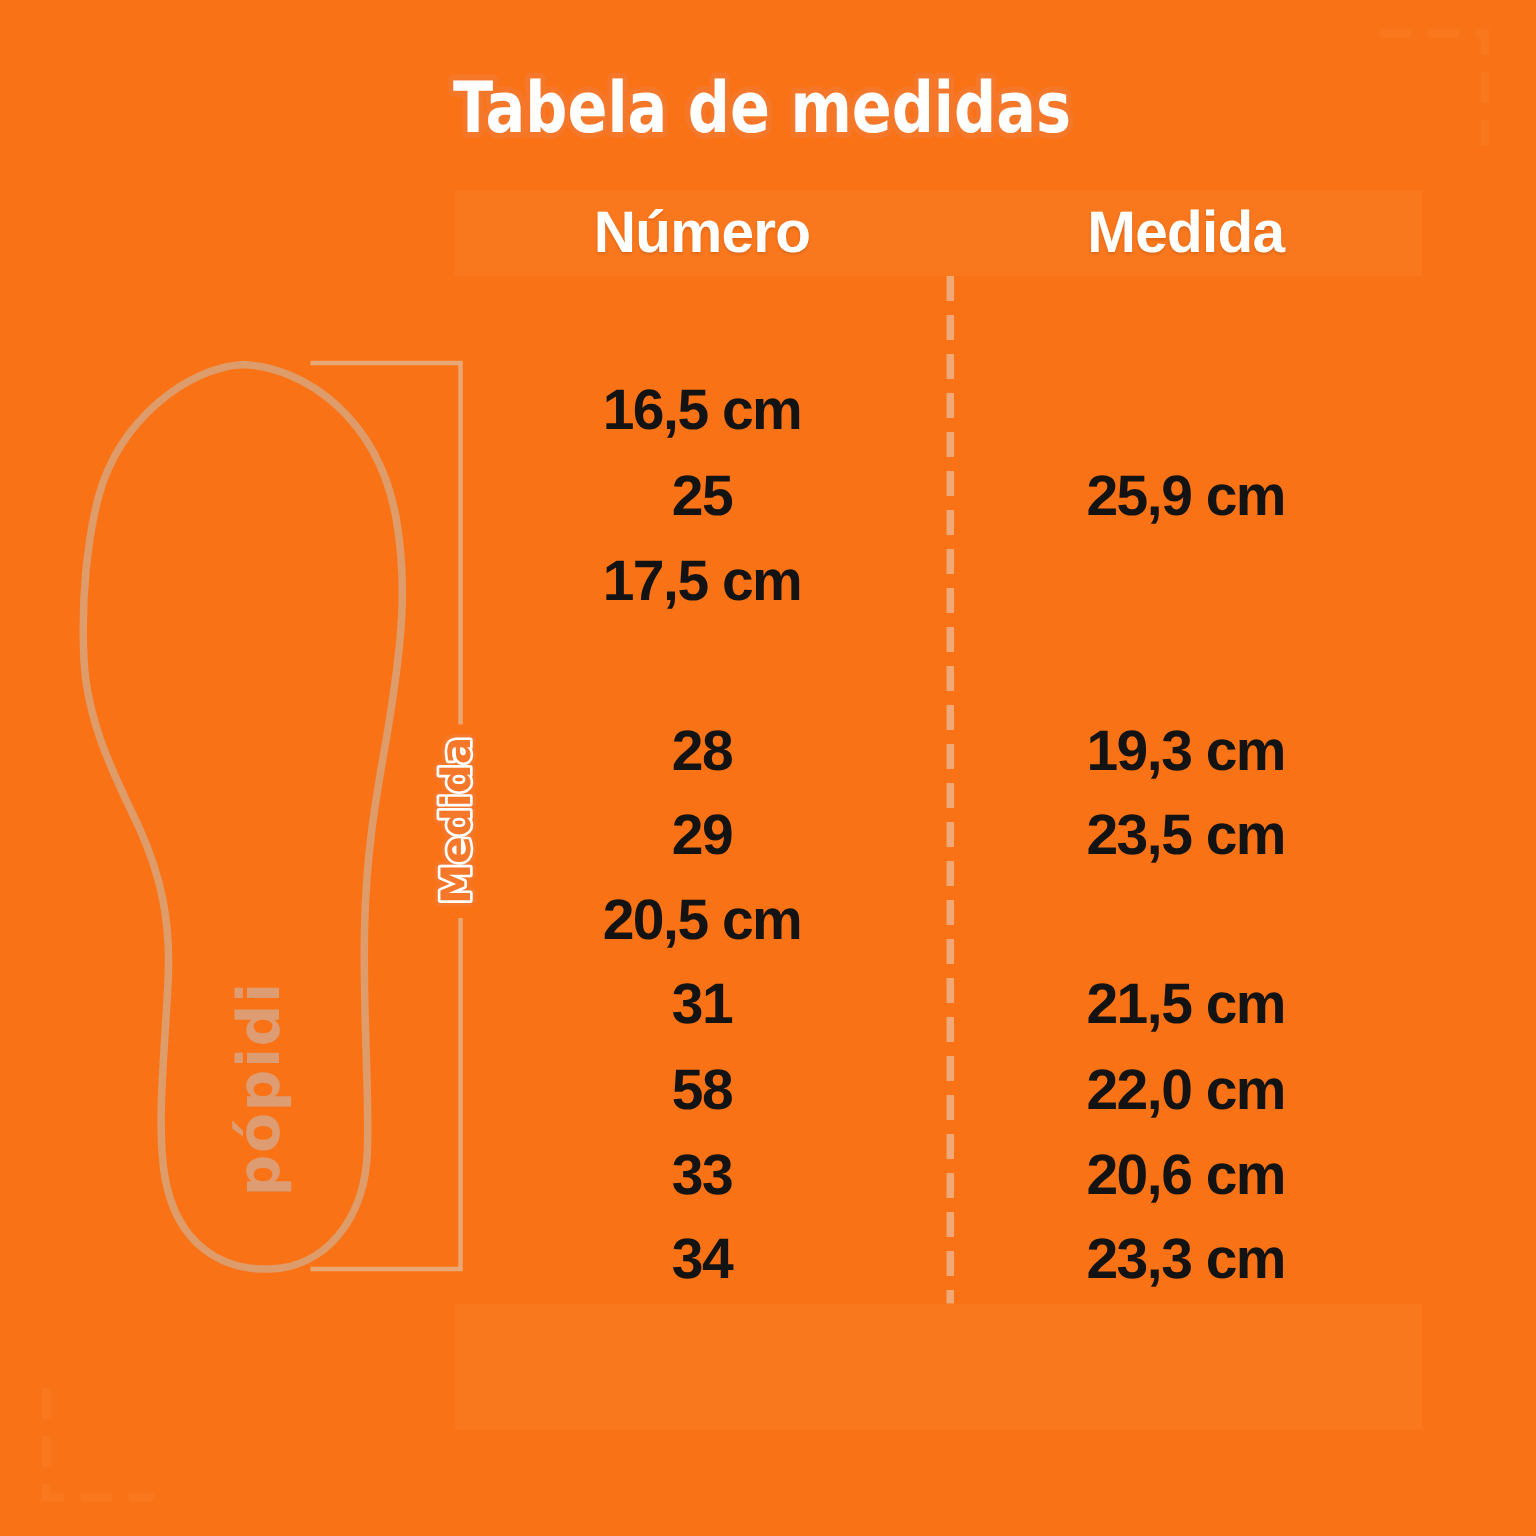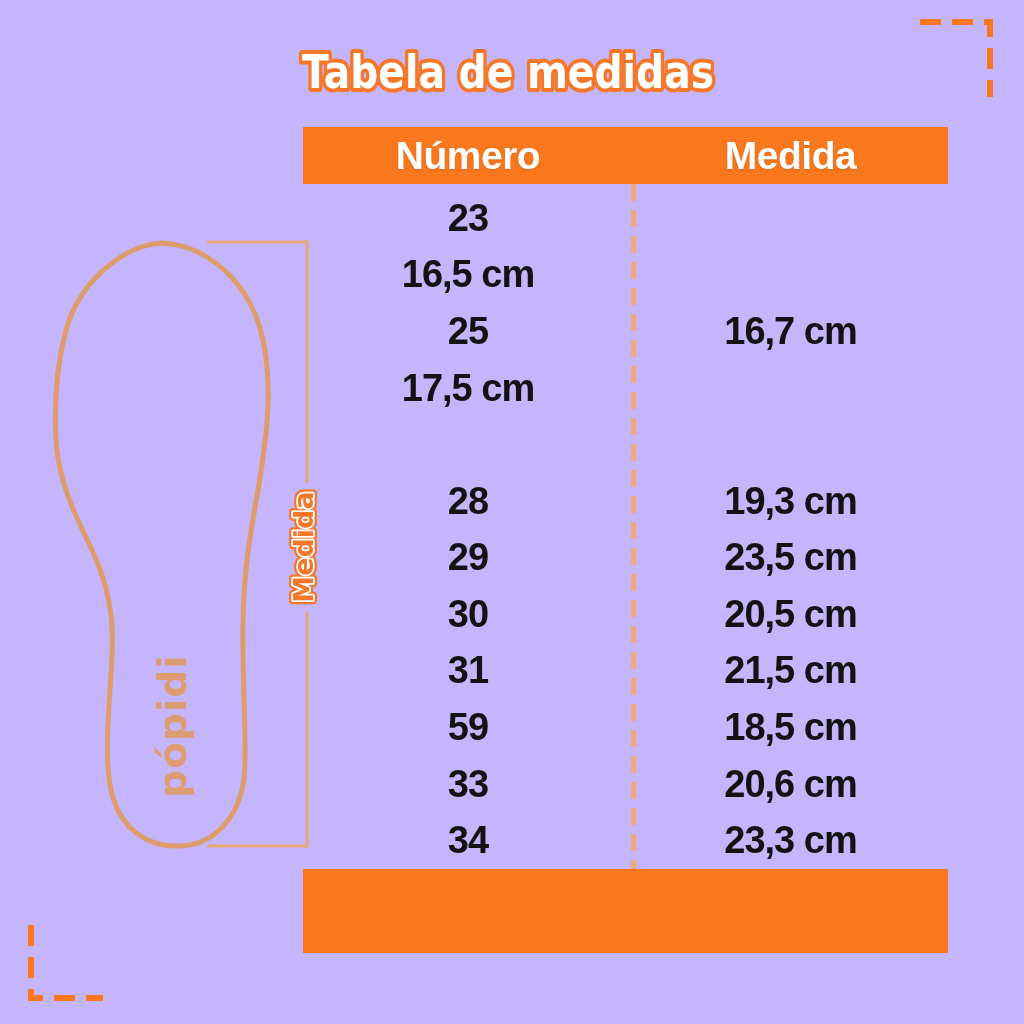--- a/index.html
+++ b/index.html
@@ -1,19 +1,19 @@
 <!DOCTYPE html>
 <html><head>
 <meta charset="utf-8">
 <style>
   html,body{margin:0;padding:0;background:#ffffff;}
   .canvas{
     position:relative;
     width:1024px;height:1024px;
-    background:#c4b5fd;
+    background:#f97316;
     overflow:hidden;
     font-family:"Liberation Sans", sans-serif;
   }
   .vector-layer{
     position:absolute;left:0;top:0;width:1024px;height:1024px;
     pointer-events:none;
   }
   .title-text{
     font-family:"DejaVu Sans", sans-serif;
     font-weight:bold;
@@ -119,62 +119,60 @@
 
   <div class="size-table">
     <div class="table-header">
       <div class="hcell">Número</div>
       <div class="hcell">Medida</div>
     </div>
     <div class="table-body">
       <div class="col-divider"></div>
 
     <div class="table-row">
-      <div class="cell">23</div>
     </div>
 
     <div class="table-row">
       <div class="cell">16,5 cm</div>
     </div>
 
     <div class="table-row">
       <div class="cell">25</div>
-      <div class="cell">16,7 cm</div>
+      <div class="cell">25,9 cm</div>
     </div>
 
     <div class="table-row">
       <div class="cell">17,5 cm</div>
     </div>
 
     <div class="table-row">
     </div>
 
     <div class="table-row">
       <div class="cell">28</div>
       <div class="cell">19,3 cm</div>
     </div>
 
     <div class="table-row">
       <div class="cell">29</div>
       <div class="cell">23,5 cm</div>
     </div>
 
     <div class="table-row">
-      <div class="cell">30</div>
       <div class="cell">20,5 cm</div>
     </div>
 
     <div class="table-row">
       <div class="cell">31</div>
       <div class="cell">21,5 cm</div>
     </div>
 
     <div class="table-row">
-      <div class="cell">59</div>
-      <div class="cell">18,5 cm</div>
+      <div class="cell">58</div>
+      <div class="cell">22,0 cm</div>
     </div>
 
     <div class="table-row">
       <div class="cell">33</div>
       <div class="cell">20,6 cm</div>
     </div>
 
     <div class="table-row">
       <div class="cell">34</div>
       <div class="cell">23,3 cm</div>

